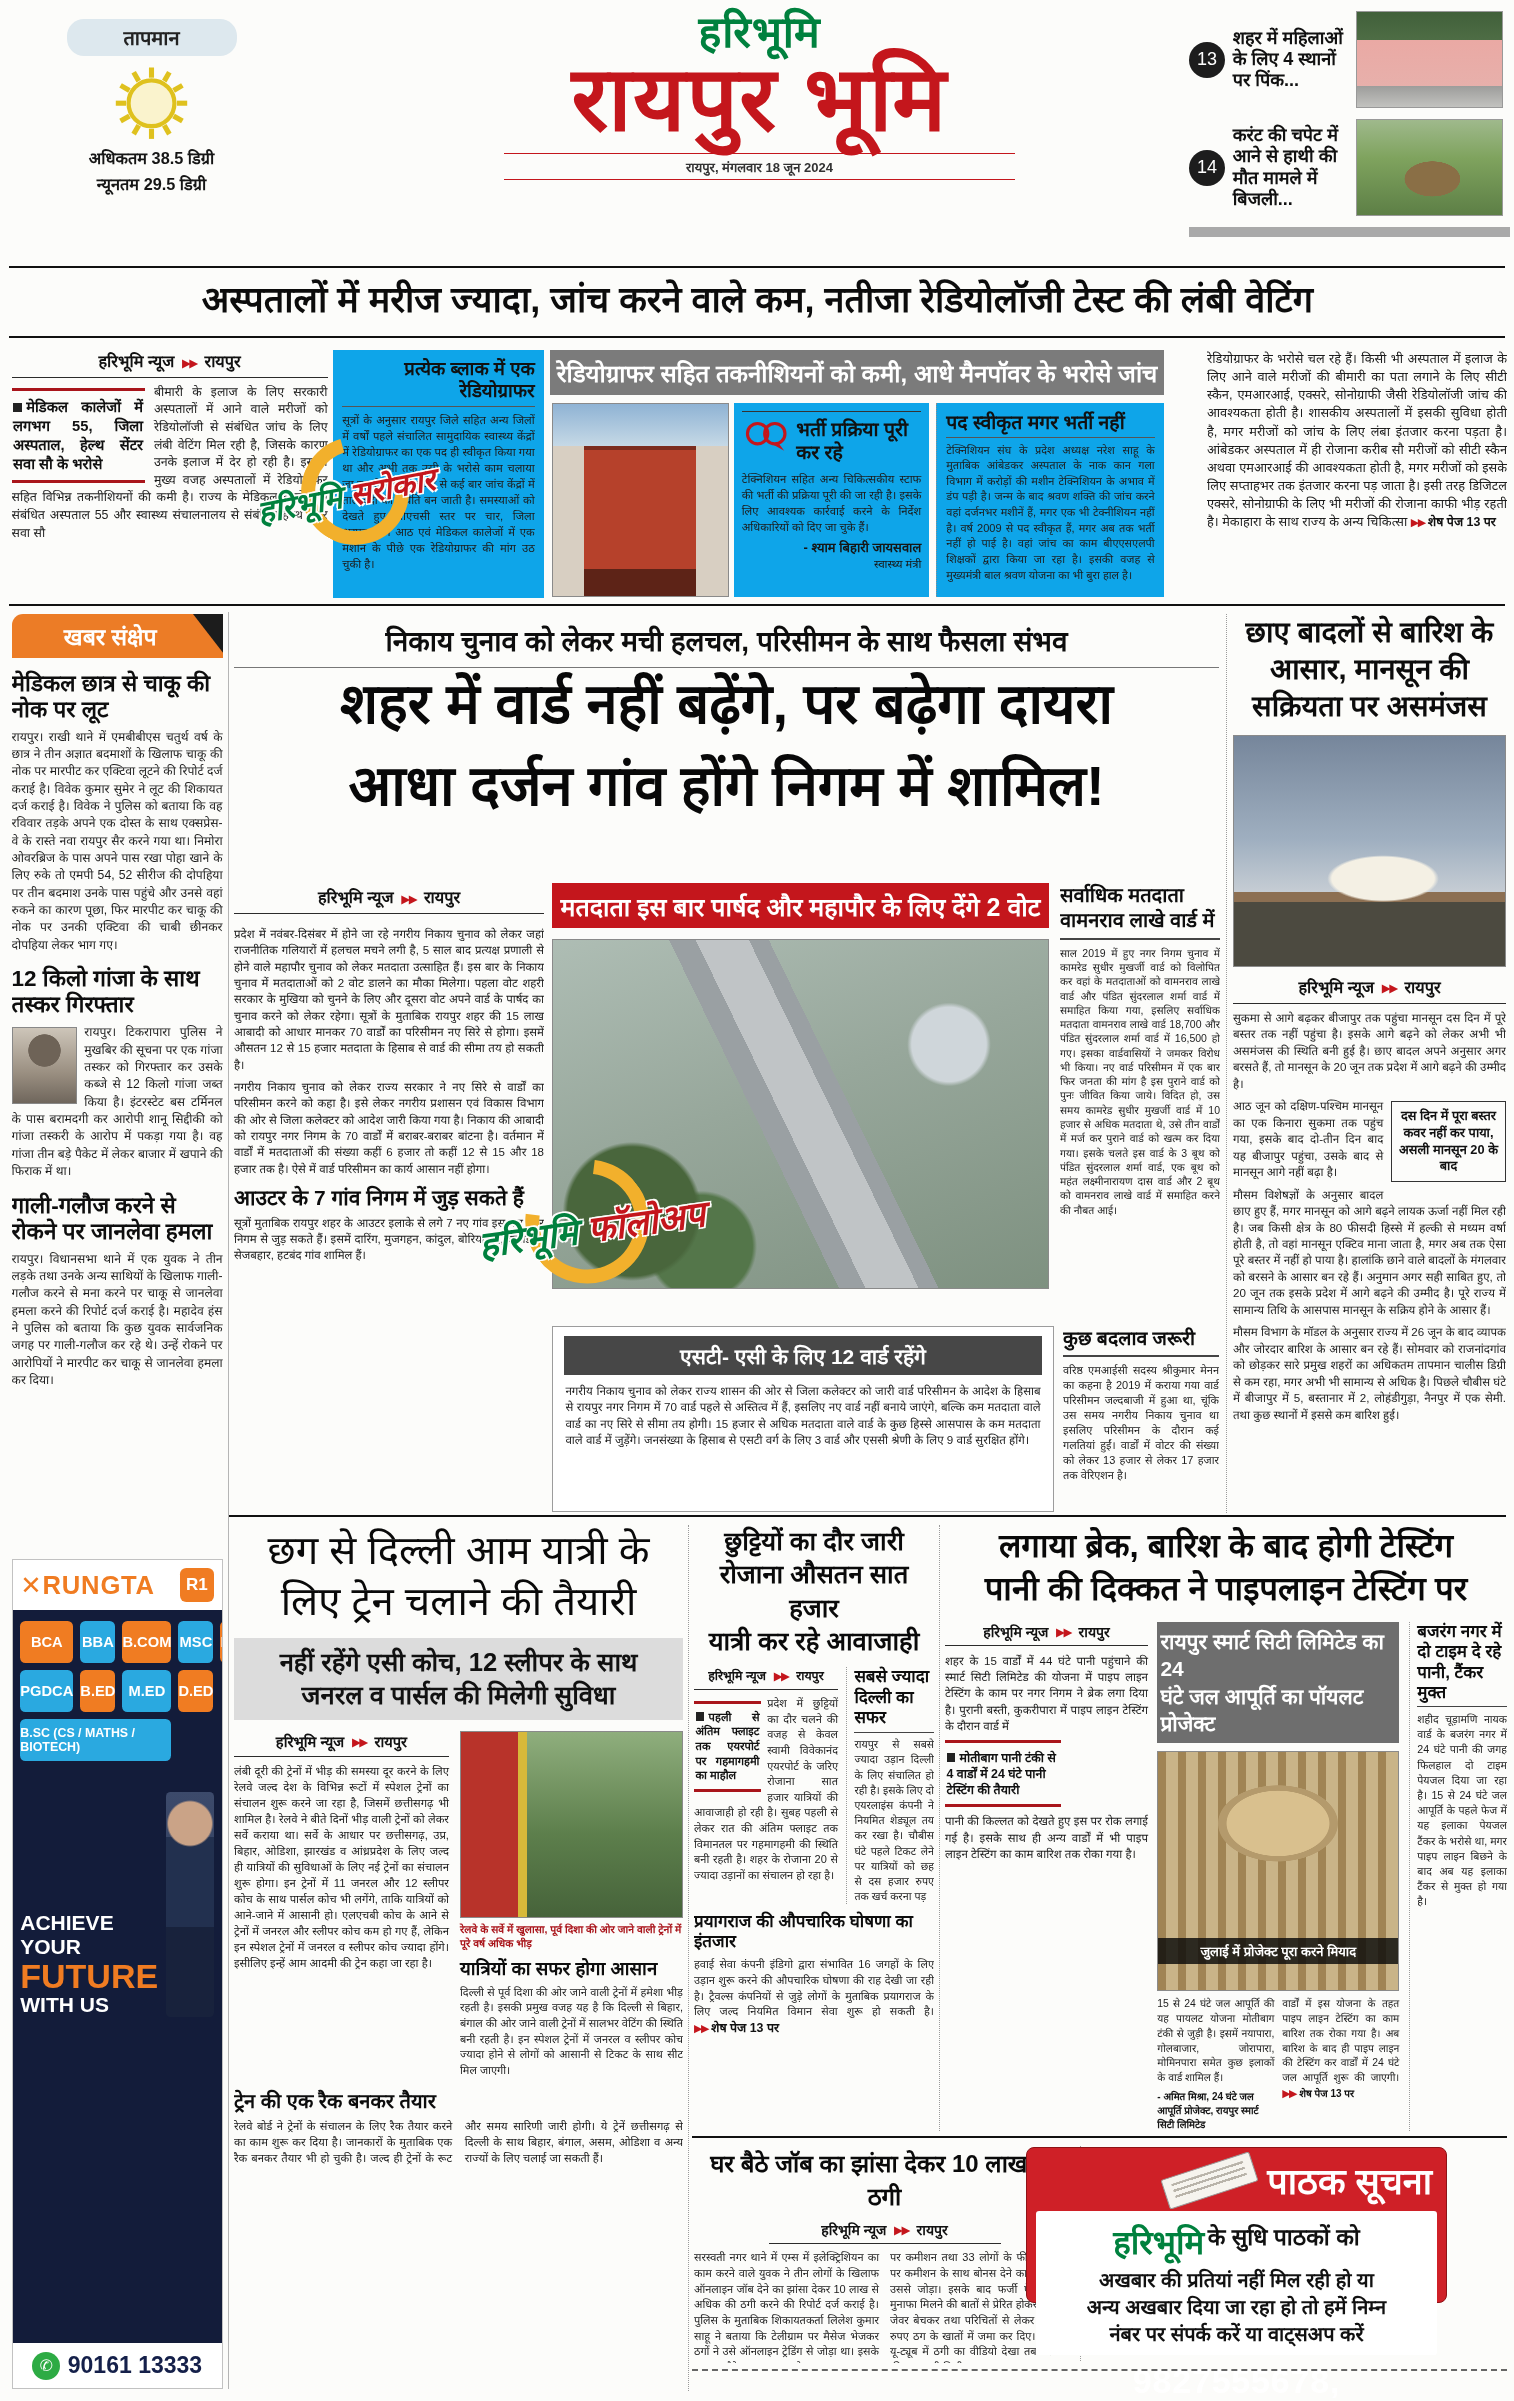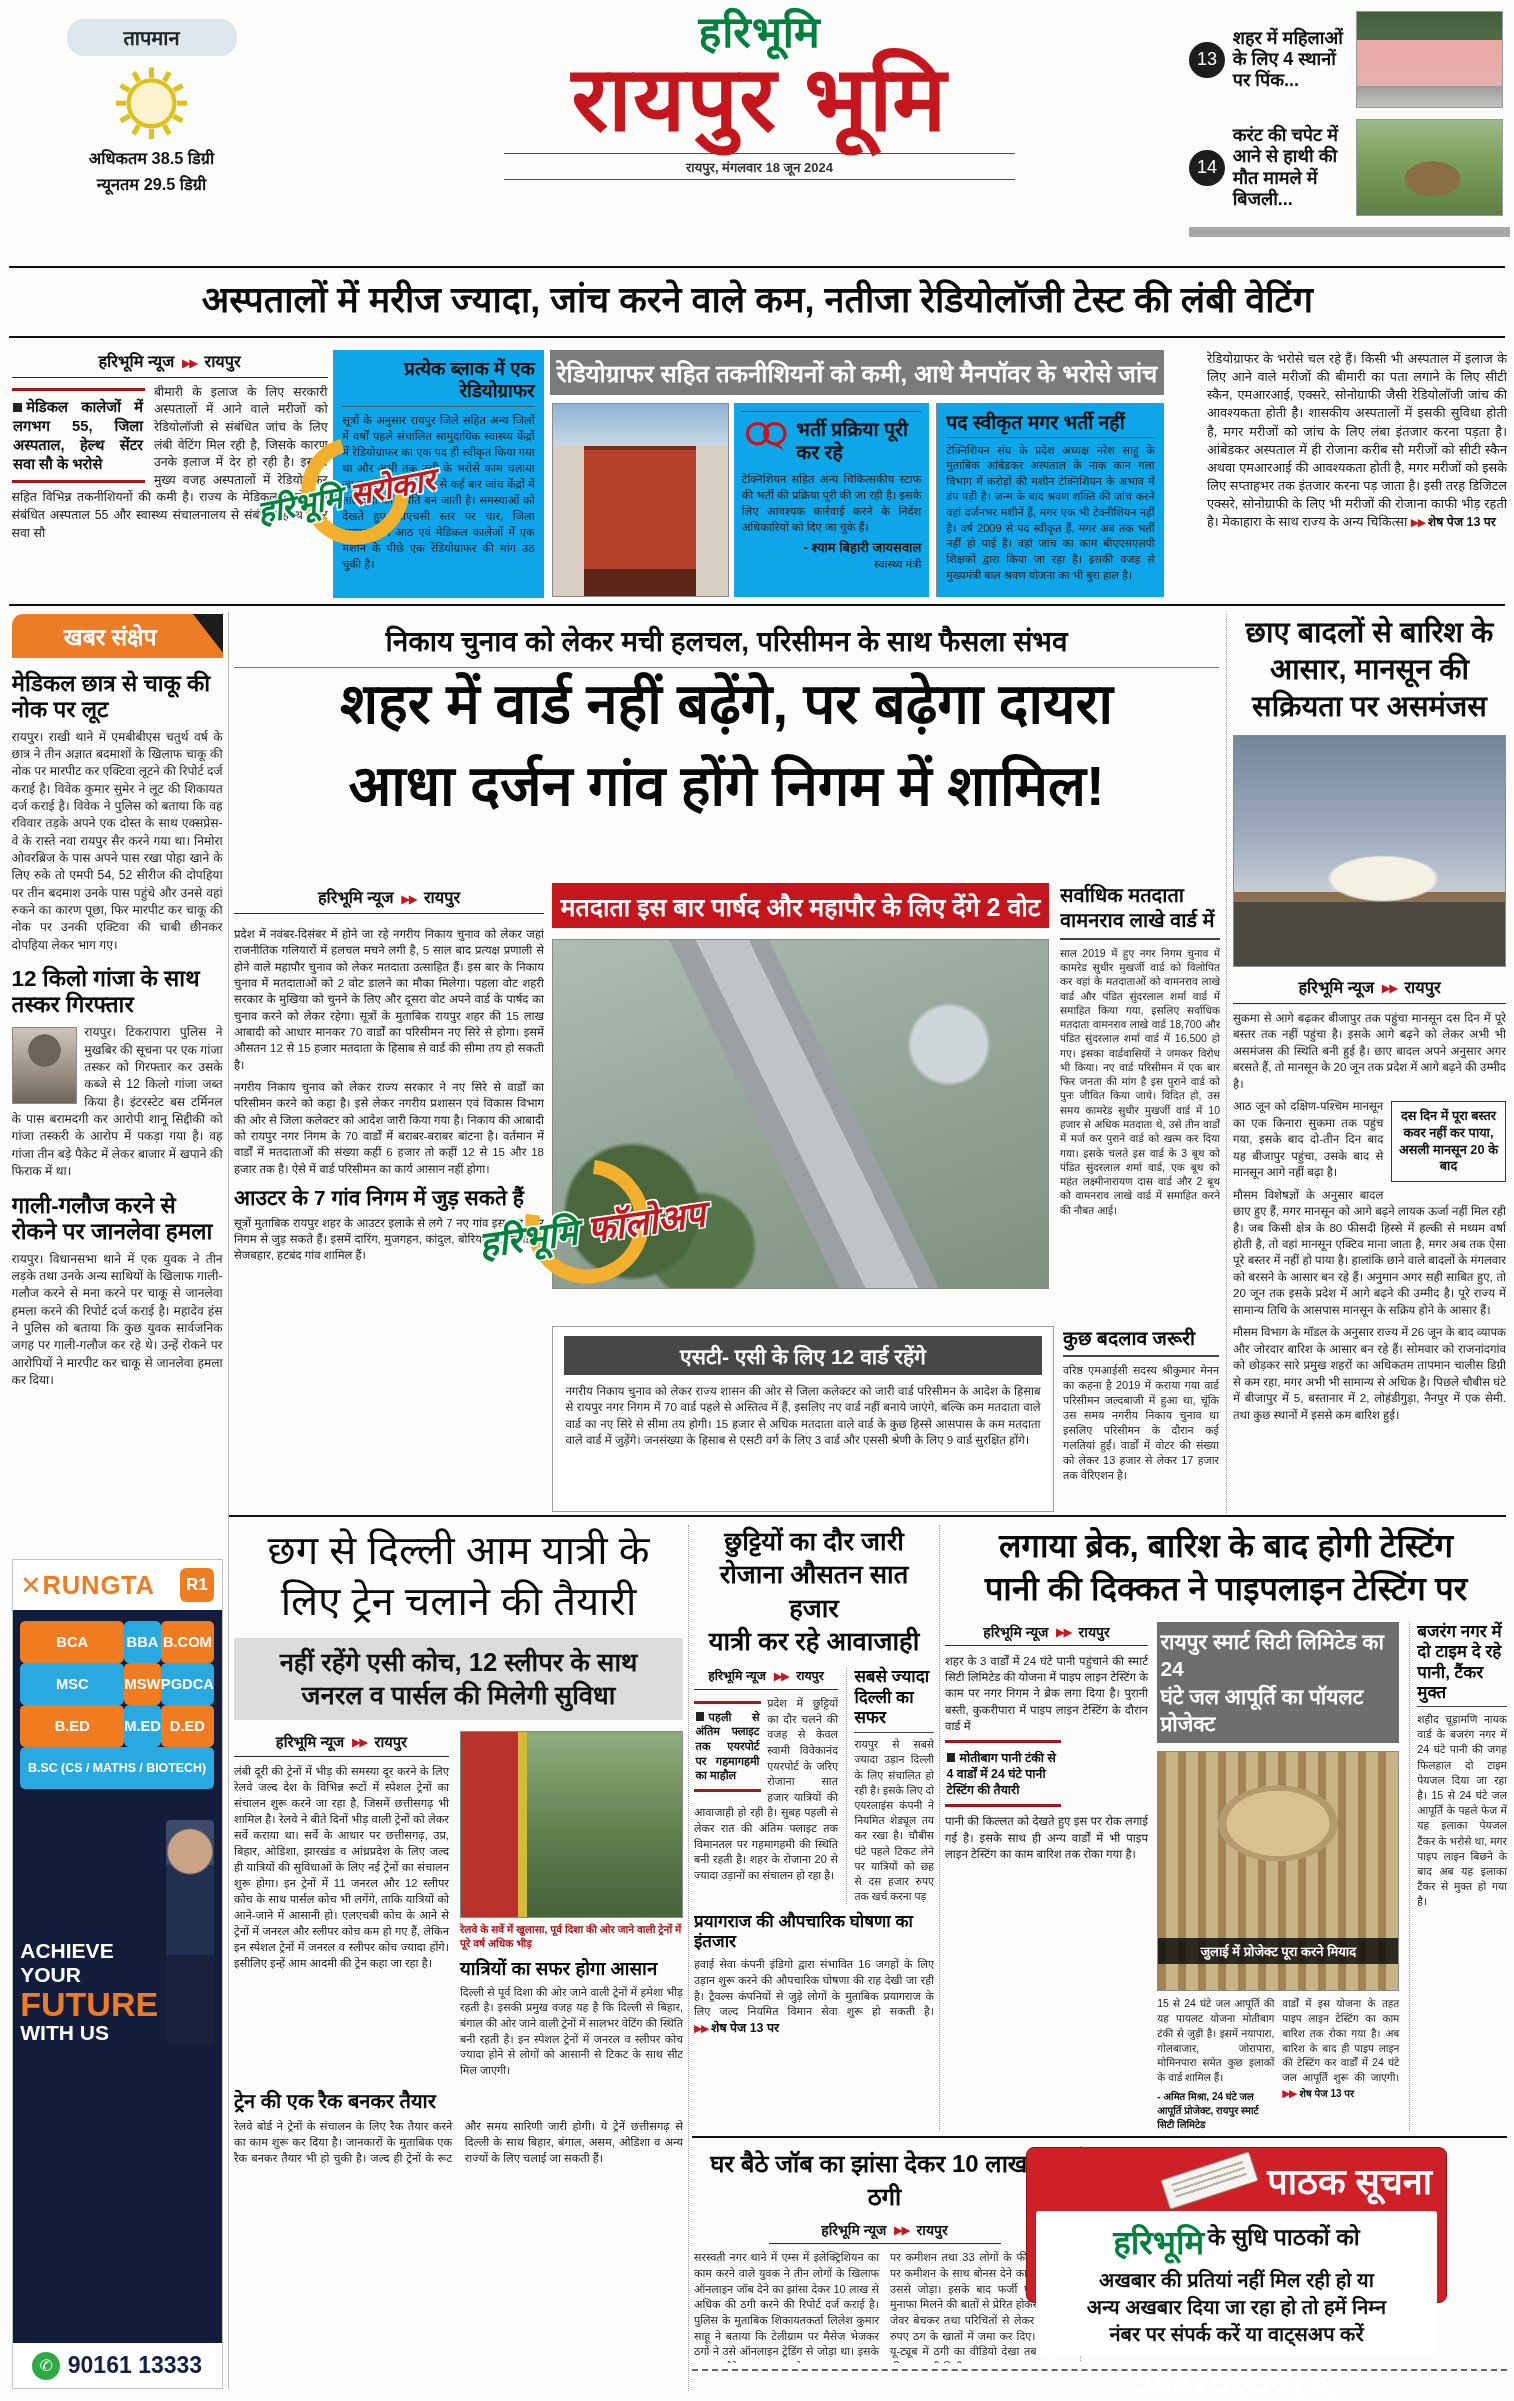--- a/index.html
+++ b/index.html
@@ -93,21 +93,21 @@
 
   
   .quote-ic{width:50px;height:36px;flex:0 0 50px;}
 
   
   .ad{border:0.8px solid #c2c2c2;background:#131c3a;}
   .ad-top{background:#fff;height:50px;display:flex;align-items:center;justify-content:space-between;padding:0 7.7px;}
   .ad-brand{font-size:25.6px;font-weight:800;color:#15204a;letter-spacing:0.8px;}
   .ad-brand span{color:#f07c22;}
   .ad-badge{width:34px;height:34px;background:#f07c22;color:#fff;font-weight:800;font-size:17px;border-radius:6.2px;display:flex;align-items:center;justify-content:center;}
-  .tiles{display:grid;grid-template-columns:repeat(1,1fr);padding:11px 7.7px 0;}
+  .tiles{display:grid;grid-template-columns:repeat(5,1fr);gap:7px;padding:11px 7.7px 0;}
   .tile{height:42px;border-radius:5.4px;color:#fff;font-weight:800;font-size:14.7px;display:flex;align-items:center;justify-content:center;}
   .tile.o{background:#f07c22;} .tile.c{background:#2aa9e0;}
   .tile.wide{grid-column:1 / span 3;font-size:12.4px;}
   .ad-tag1{color:#fff;font-size:21px;font-weight:800;}
   .ad-tag2{color:#f07c22;font-size:34px;font-weight:800;line-height:1;}
   .ad-tag3{color:#fff;font-size:21px;font-weight:800;}
   .person{width:101px;height:225px;border-radius:4.6px;
     background:radial-gradient(circle at 50% 14%,#caa387 0 11%,transparent 12%),
     linear-gradient(180deg,transparent 20%,#22304f 20% 60%,#18223c 60%),
     linear-gradient(180deg,#3c4a6b 0%,#2a3655 100%);}
@@ -424,21 +424,21 @@
       <div>लगाया ब्रेक, बारिश के बाद होगी टेस्टिंग</div>
       <div>पानी की दिक्कत ने पाइपलाइन टेस्टिंग पर</div>
     </div>
     <div style="display:flex;gap:9.3px;margin-top:11px;">
       <div style="width:203px;flex:0 0 203px;">
         <div class="byline" style="font-size:14px;">
           <span>हरिभूमि न्यूज</span>
           <span class="arr"></span>
           <span>रायपुर</span>
         </div>
-        <div class="body-txt" style="font-size:11.5px;">शहर के 3 वार्डों में 24 घंटे पानी पहुंचाने की स्मार्ट सिटी लिमिटेड की योजना में पाइप लाइन टेस्टिंग के काम पर नगर निगम ने ब्रेक लगा दिया है। पुरानी बस्ती, कुकरीपारा में पाइप लाइन टेस्टिंग के दौरान वार्ड में</div>
+        <div class="body-txt" style="font-size:11.5px;">शहर के 15 वार्डों में 44 घंटे पानी पहुंचाने की स्मार्ट सिटी लिमिटेड की योजना में पाइप लाइन टेस्टिंग के काम पर नगर निगम ने ब्रेक लगा दिया है। पुरानी बस्ती, कुकरीपारा में पाइप लाइन टेस्टिंग के दौरान वार्ड में</div>
         <div class="pullq" style="float:none;width:116px;font-size:12.4px;margin:6.2px 0;"><span class="sq"></span><span>मोतीबाग पानी टंकी से 4 वार्डों में 24 घंटे पानी टेस्टिंग की तैयारी</span></div>
         <div class="body-txt" style="font-size:11.5px;">पानी की किल्लत को देखते हुए इस पर रोक लगाई गई है। इसके साथ ही अन्य वार्डों में भी पाइप लाइन टेस्टिंग का काम बारिश तक रोका गया है।</div>
       </div>
       <div style="width:242px;flex:0 0 242px;">
         <div class="graybanner" style="background:#6e6e6e;flex-direction:column;padding:6.2px 3.1px;font-size:21px;line-height:1.3;">
           <div>रायपुर स्मार्ट सिटी लिमिटेड का 24</div>
           <div>घंटे जल आपूर्ति का पॉयलट प्रोजेक्ट</div>
         </div>
         <div class="photo photo-tank" style="position:relative;width:100%;height:240px;margin-top:7.7px;">
           <div class="overlaybar">जुलाई में प्रोजेक्ट पूरा करने मियाद</div>

